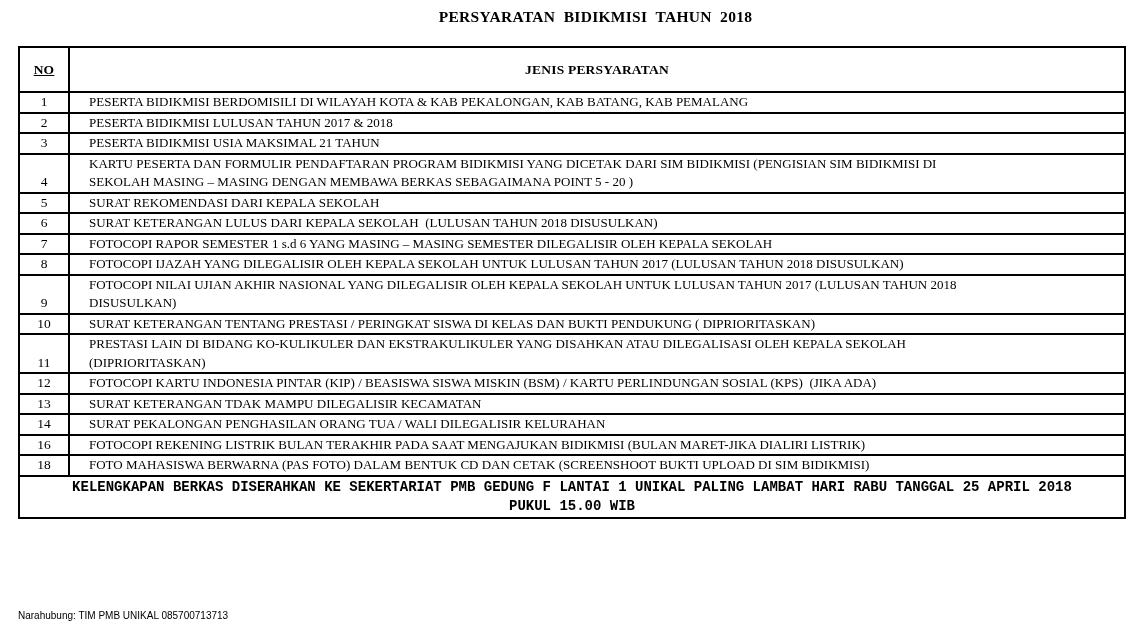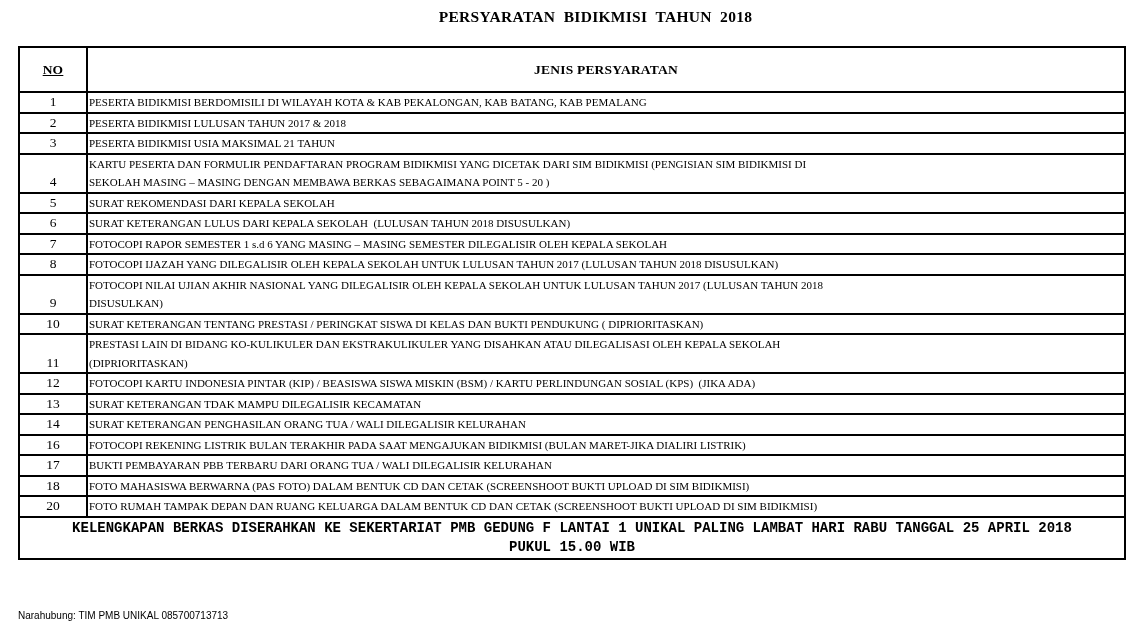--- a/index.html
+++ b/index.html
@@ -29,39 +29,39 @@
     position: absolute;
     left: 18px;
     top: 46px;
     width: 1108px;
     border-collapse: collapse;
     table-layout: fixed;
   }
   .req-table th, .req-table td {
     border: 2px solid #000000;
   }
-  th.col-no { width: 68px; text-decoration: underline; }
+  th.col-no { width: 50px; text-decoration: underline; }
   thead th {
     height: 45px;
     font-size: 13.5px;
     font-weight: bold;
     text-align: center;
     vertical-align: middle;
     letter-spacing: 0.2px;
   }
   td.cell-no {
     text-align: center;
     vertical-align: bottom;
     font-size: 13.5px;
     line-height: 18.5px;
     padding: 0;
   }
   td.cell-desc {
-    padding: 0 1px;
-    font-size: 11px;
+    padding: 0 19px;
+    font-size: 13px;
     line-height: 18.5px;
     vertical-align: top;
     white-space: pre-wrap;
     overflow: hidden;
   }
   tfoot td.footer-cell {
     height: 42px;
     text-align: center;
     vertical-align: middle;
     font-weight: bold;
@@ -157,44 +157,36 @@
     <td class="cell-desc">FOTOCOPI KARTU INDONESIA PINTAR (KIP) / BEASISWA SISWA MISKIN (BSM) / KARTU PERLINDUNGAN SOSIAL (KPS)  (JIKA ADA)</td>
   </tr>
 
   <tr>
     <td class="cell-no">13</td>
     <td class="cell-desc">SURAT KETERANGAN TDAK MAMPU DILEGALISIR KECAMATAN</td>
   </tr>
 
   <tr>
     <td class="cell-no">14</td>
-    <td class="cell-desc">SURAT KETERANGAN PENGHASILAN ORANG TUA / WALI DILEGALISIR KELURAHAN</td>
+    <td class="cell-desc">SURAT PEKALONGAN PENGHASILAN ORANG TUA / WALI DILEGALISIR KELURAHAN</td>
   </tr>
 
 
   <tr>
     <td class="cell-no">16</td>
     <td class="cell-desc">FOTOCOPI REKENING LISTRIK BULAN TERAKHIR PADA SAAT MENGAJUKAN BIDIKMISI (BULAN MARET-JIKA DIALIRI LISTRIK)</td>
   </tr>
 
-  <tr>
-    <td class="cell-no">17</td>
-    <td class="cell-desc">BUKTI PEMBAYARAN PBB TERBARU DARI ORANG TUA / WALI DILEGALISIR KELURAHAN</td>
-  </tr>
 
   <tr>
     <td class="cell-no">18</td>
     <td class="cell-desc">FOTO MAHASISWA BERWARNA (PAS FOTO) DALAM BENTUK CD DAN CETAK (SCREENSHOOT BUKTI UPLOAD DI SIM BIDIKMISI)</td>
   </tr>
 
 
-  <tr>
-    <td class="cell-no">20</td>
-    <td class="cell-desc">FOTO RUMAH TAMPAK DEPAN DAN RUANG KELUARGA DALAM BENTUK CD DAN CETAK (SCREENSHOOT BUKTI UPLOAD DI SIM BIDIKMISI)</td>
-  </tr>
 </tbody>
     <tfoot>
       <tr>
         <td colspan="2" class="footer-cell">KELENGKAPAN BERKAS DISERAHKAN KE SEKERTARIAT PMB GEDUNG F LANTAI 1 UNIKAL PALING LAMBAT HARI RABU TANGGAL 25 APRIL 2018
 PUKUL 15.00 WIB</td>
       </tr>
     </tfoot>
   </table>
 
   <div class="contact">Narahubung: TIM PMB UNIKAL 085700713713</div>

